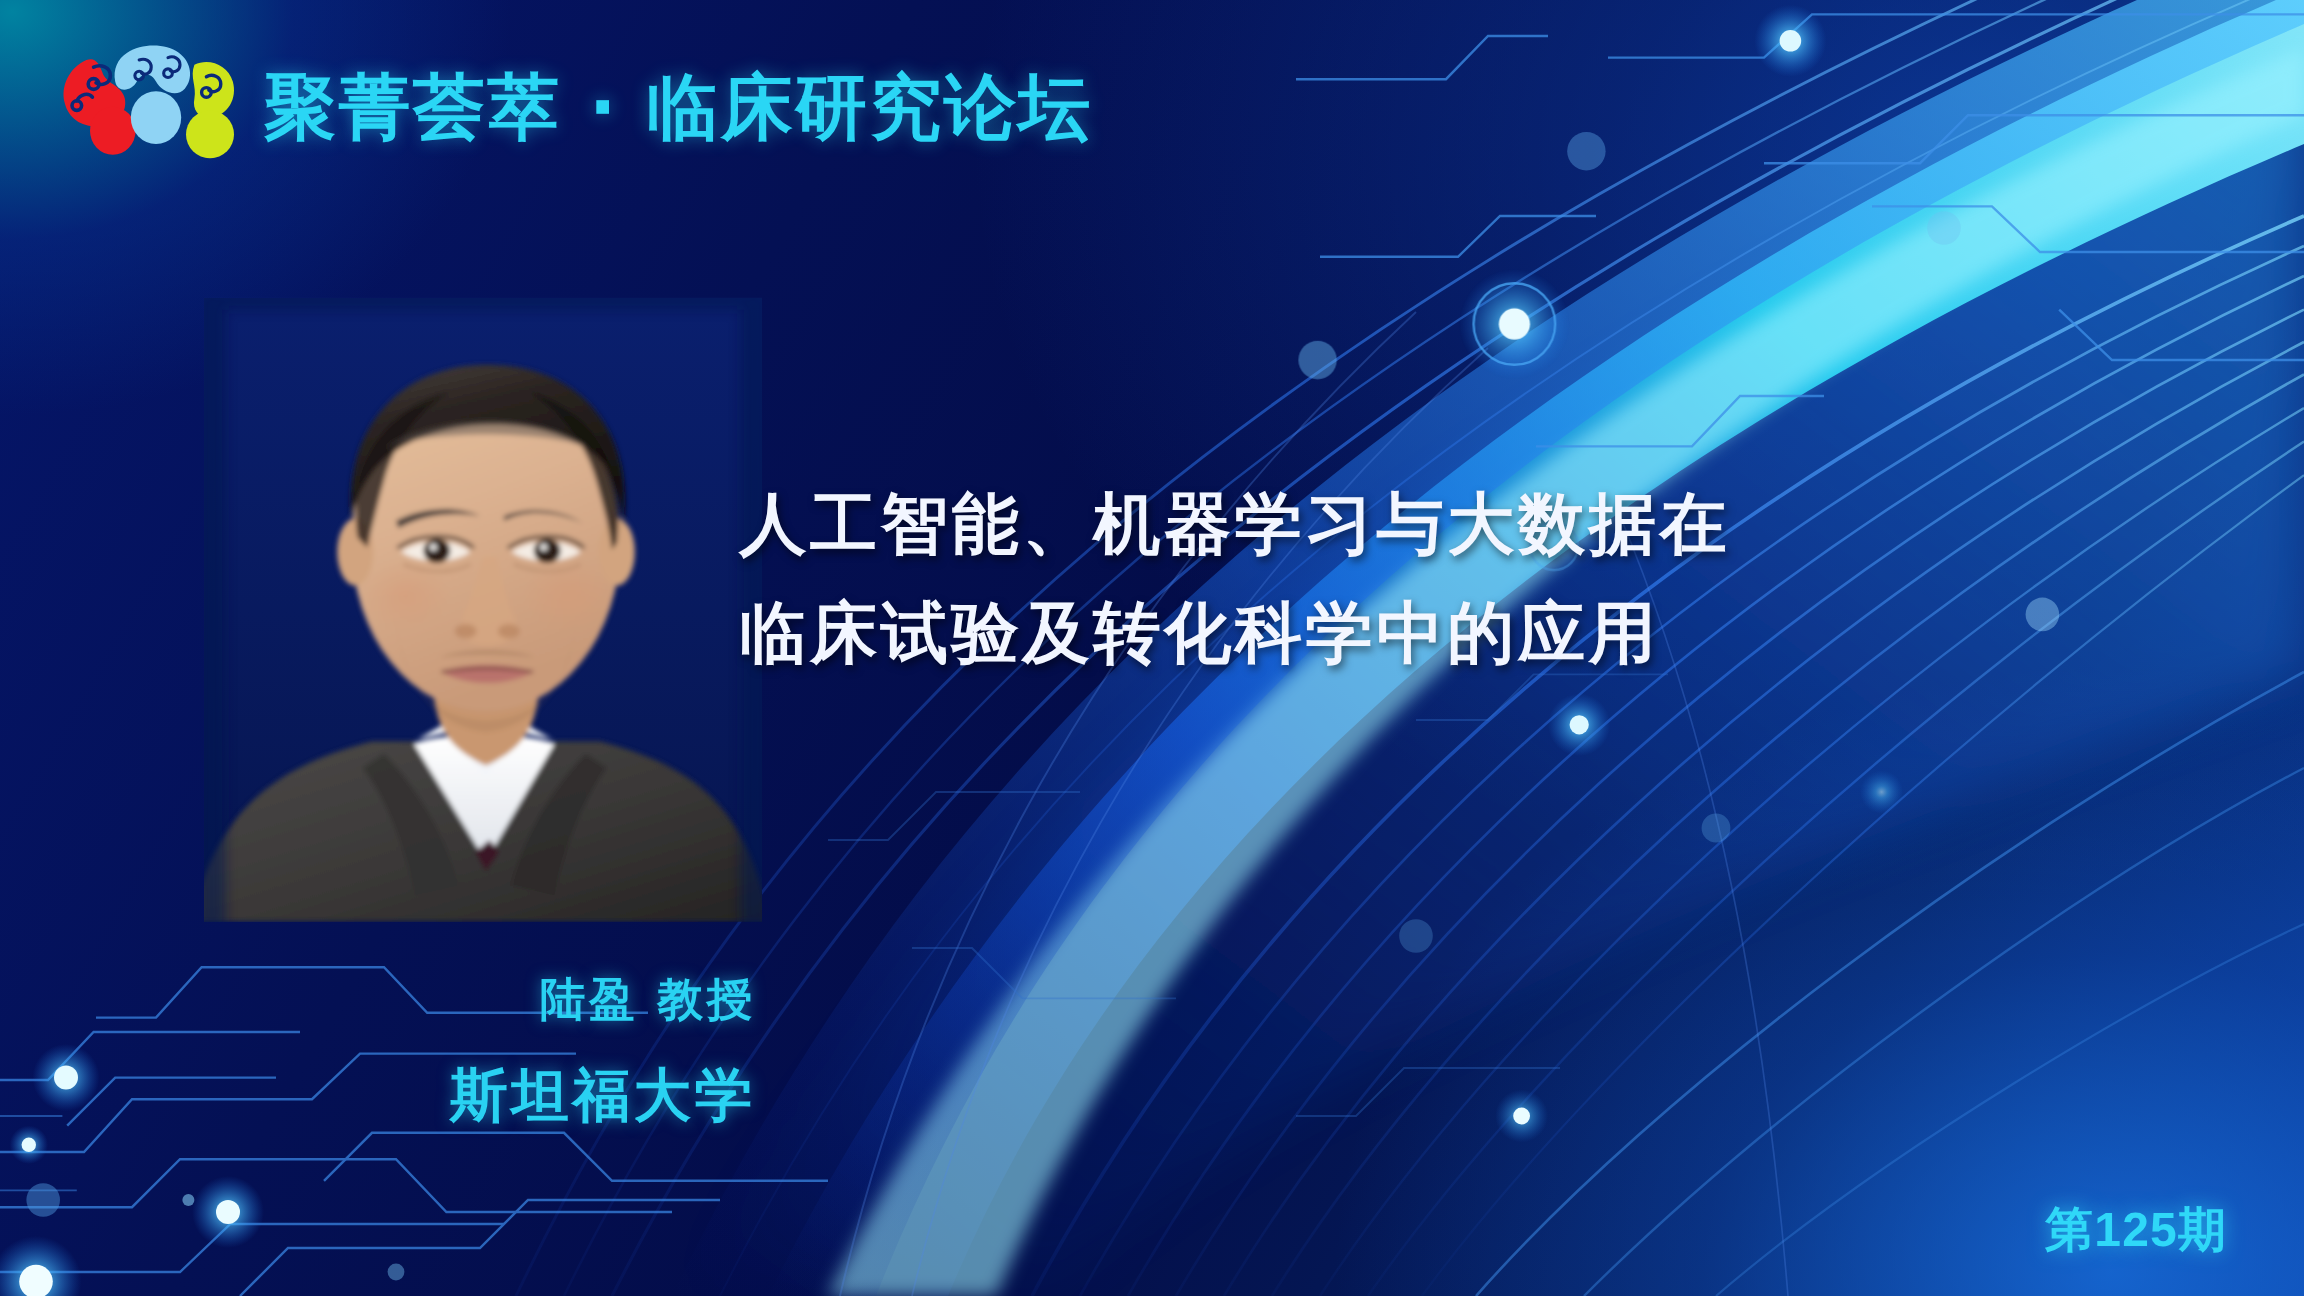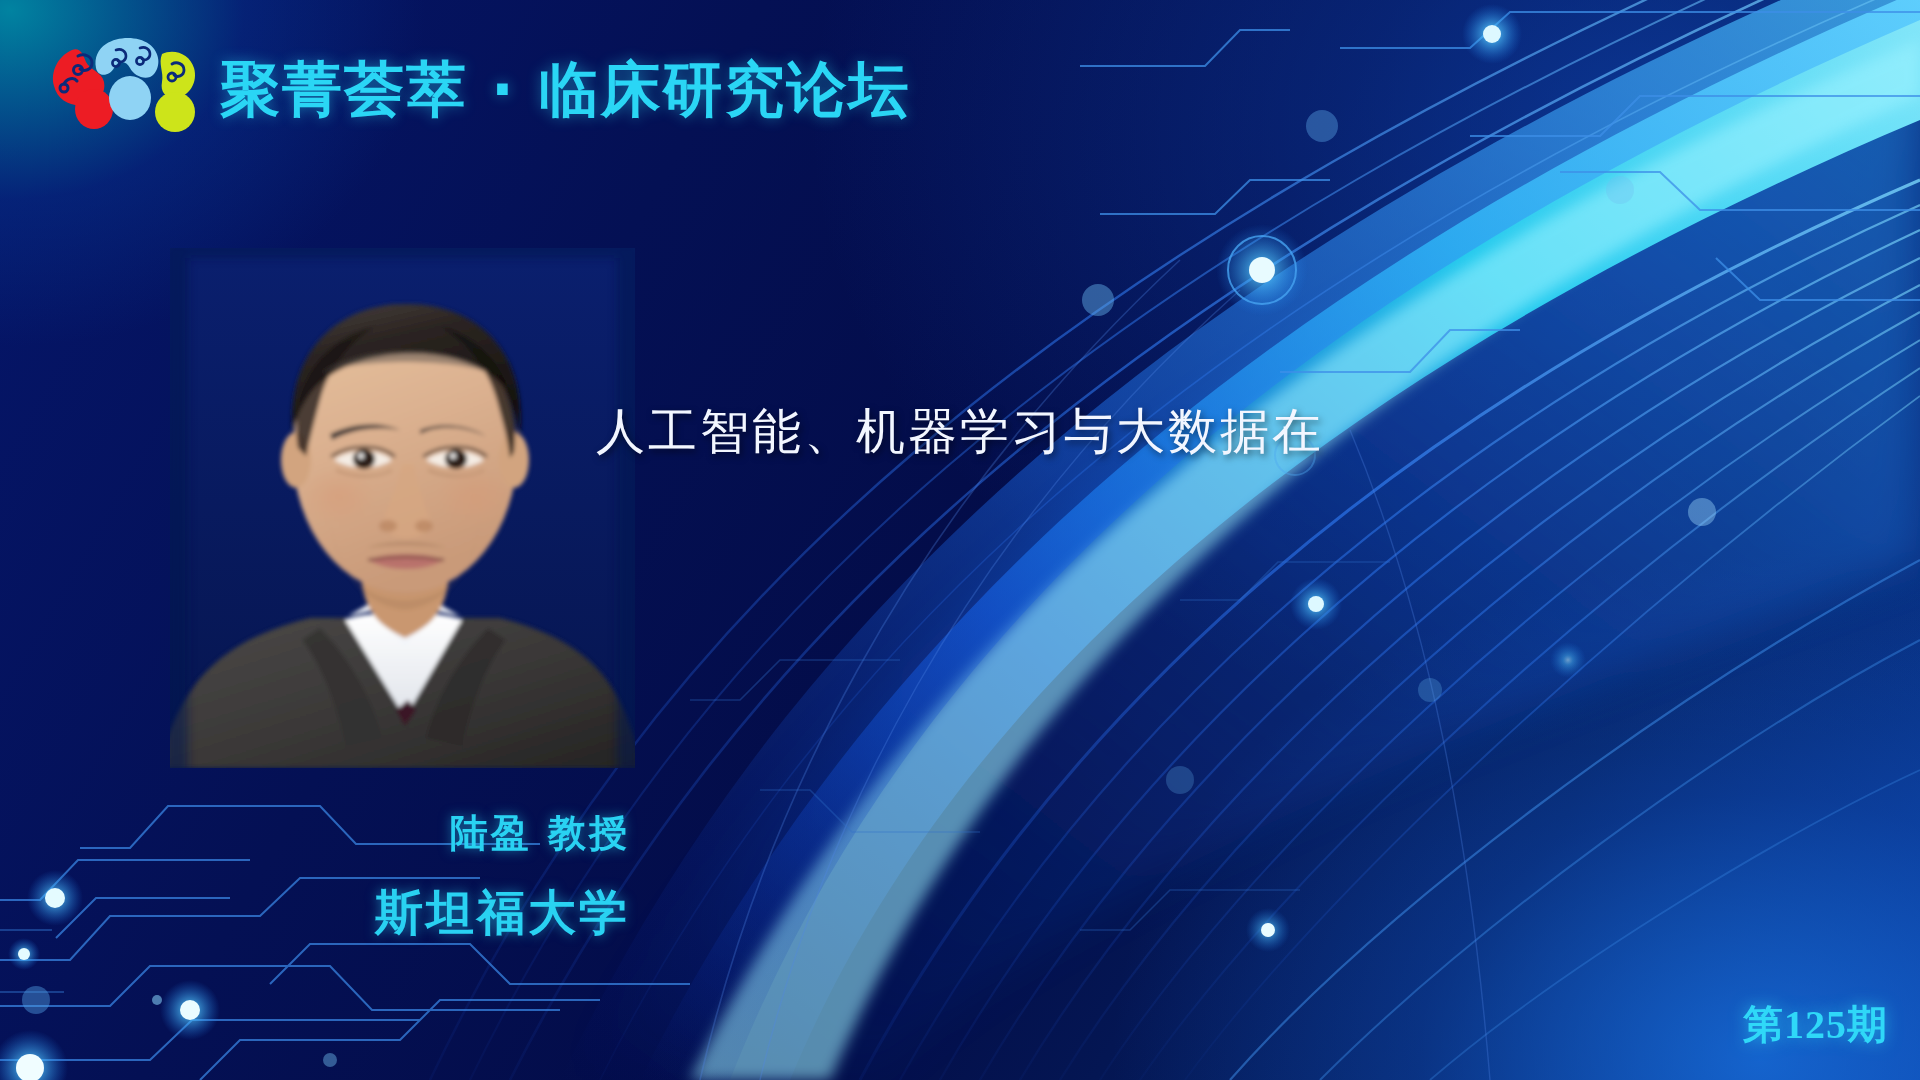--- a/index.html
+++ b/index.html
@@ -51,27 +51,27 @@
     left: 170px; top: 248px;
     width: 465px; height: 520px;
     z-index: 30;
     overflow: hidden;
   }
   #portrait-svg { width: 100%; height: 100%; display:block; }
 
   
   #main-title {
     position: absolute;
-    left: 596px; top: 392px;
+    left: 616px; top: 392px;
     width: 1260px;
     z-index: 35;
     color: #f2f6ff;
     font-family: "DejaVu Serif", "Liberation Serif", serif;
-    font-weight: normal;
-    font-size: 49px;
+    font-weight: bold;
+    font-size: 56px;
     line-height: 1.62;
     letter-spacing: 3px;
     text-shadow: 2px 3px 7px rgba(0,0,0,0.55);
   }
   #main-title .tline { display: block; white-space: nowrap; }
 
   
   #speaker-block {
     position: absolute;
     left: 160px; top: 808px;
@@ -82,27 +82,27 @@
     font-family: "DejaVu Serif", "Liberation Serif", serif;
     font-weight: bold;
     text-shadow: 0 0 12px rgba(41,210,242,0.55);
   }
   #speaker-name { font-size: 38px; letter-spacing: 3px; }
   #speaker-affil { font-size: 48px; letter-spacing: 3px; margin-top: 22px; }
 
   
   #episode {
     position: absolute;
-    right: 32px; bottom: 28px;
+    right: 64px; bottom: 28px;
     z-index: 35;
     font-size: 40px;
     font-weight: bold;
     color: #2fd8f8;
     letter-spacing: 1px;
-    font-family: Liberation Serif, serif;
+    font-family: Liberation Sans, sans-serif;
     text-shadow: 0 0 16px rgba(47,216,248,0.65);
   }
 </style>
 </head>
 <body>
 
 <div id="stage">
 
   <svg class="layer" viewBox="0 0 1920 1080" preserveAspectRatio="none">
     <defs>
@@ -393,20 +393,21 @@
       <g filter="url(#pSoft2)" opacity="0.55">
         <rect x="-6" y="-6" width="24" height="532" fill="#06154f"></rect>
         <rect x="447" y="-6" width="24" height="532" fill="#06154f"></rect>
         <rect x="-6" y="-6" width="477" height="16" fill="#06154f"></rect>
       </g>
     </svg>
   </div>
 
   <div id="main-title">
     <span class="tline">人工智能、机器学习与大数据在</span>
+    <span class="tline">临床试验及转化科学中的应用</span>
   </div>
 
   <div id="speaker-block">
     <div id="speaker-name">陆盈 教授</div>
     <div id="speaker-affil">斯坦福大学</div>
   </div>
 
   <div id="episode">第125期</div>
 
 </div>

